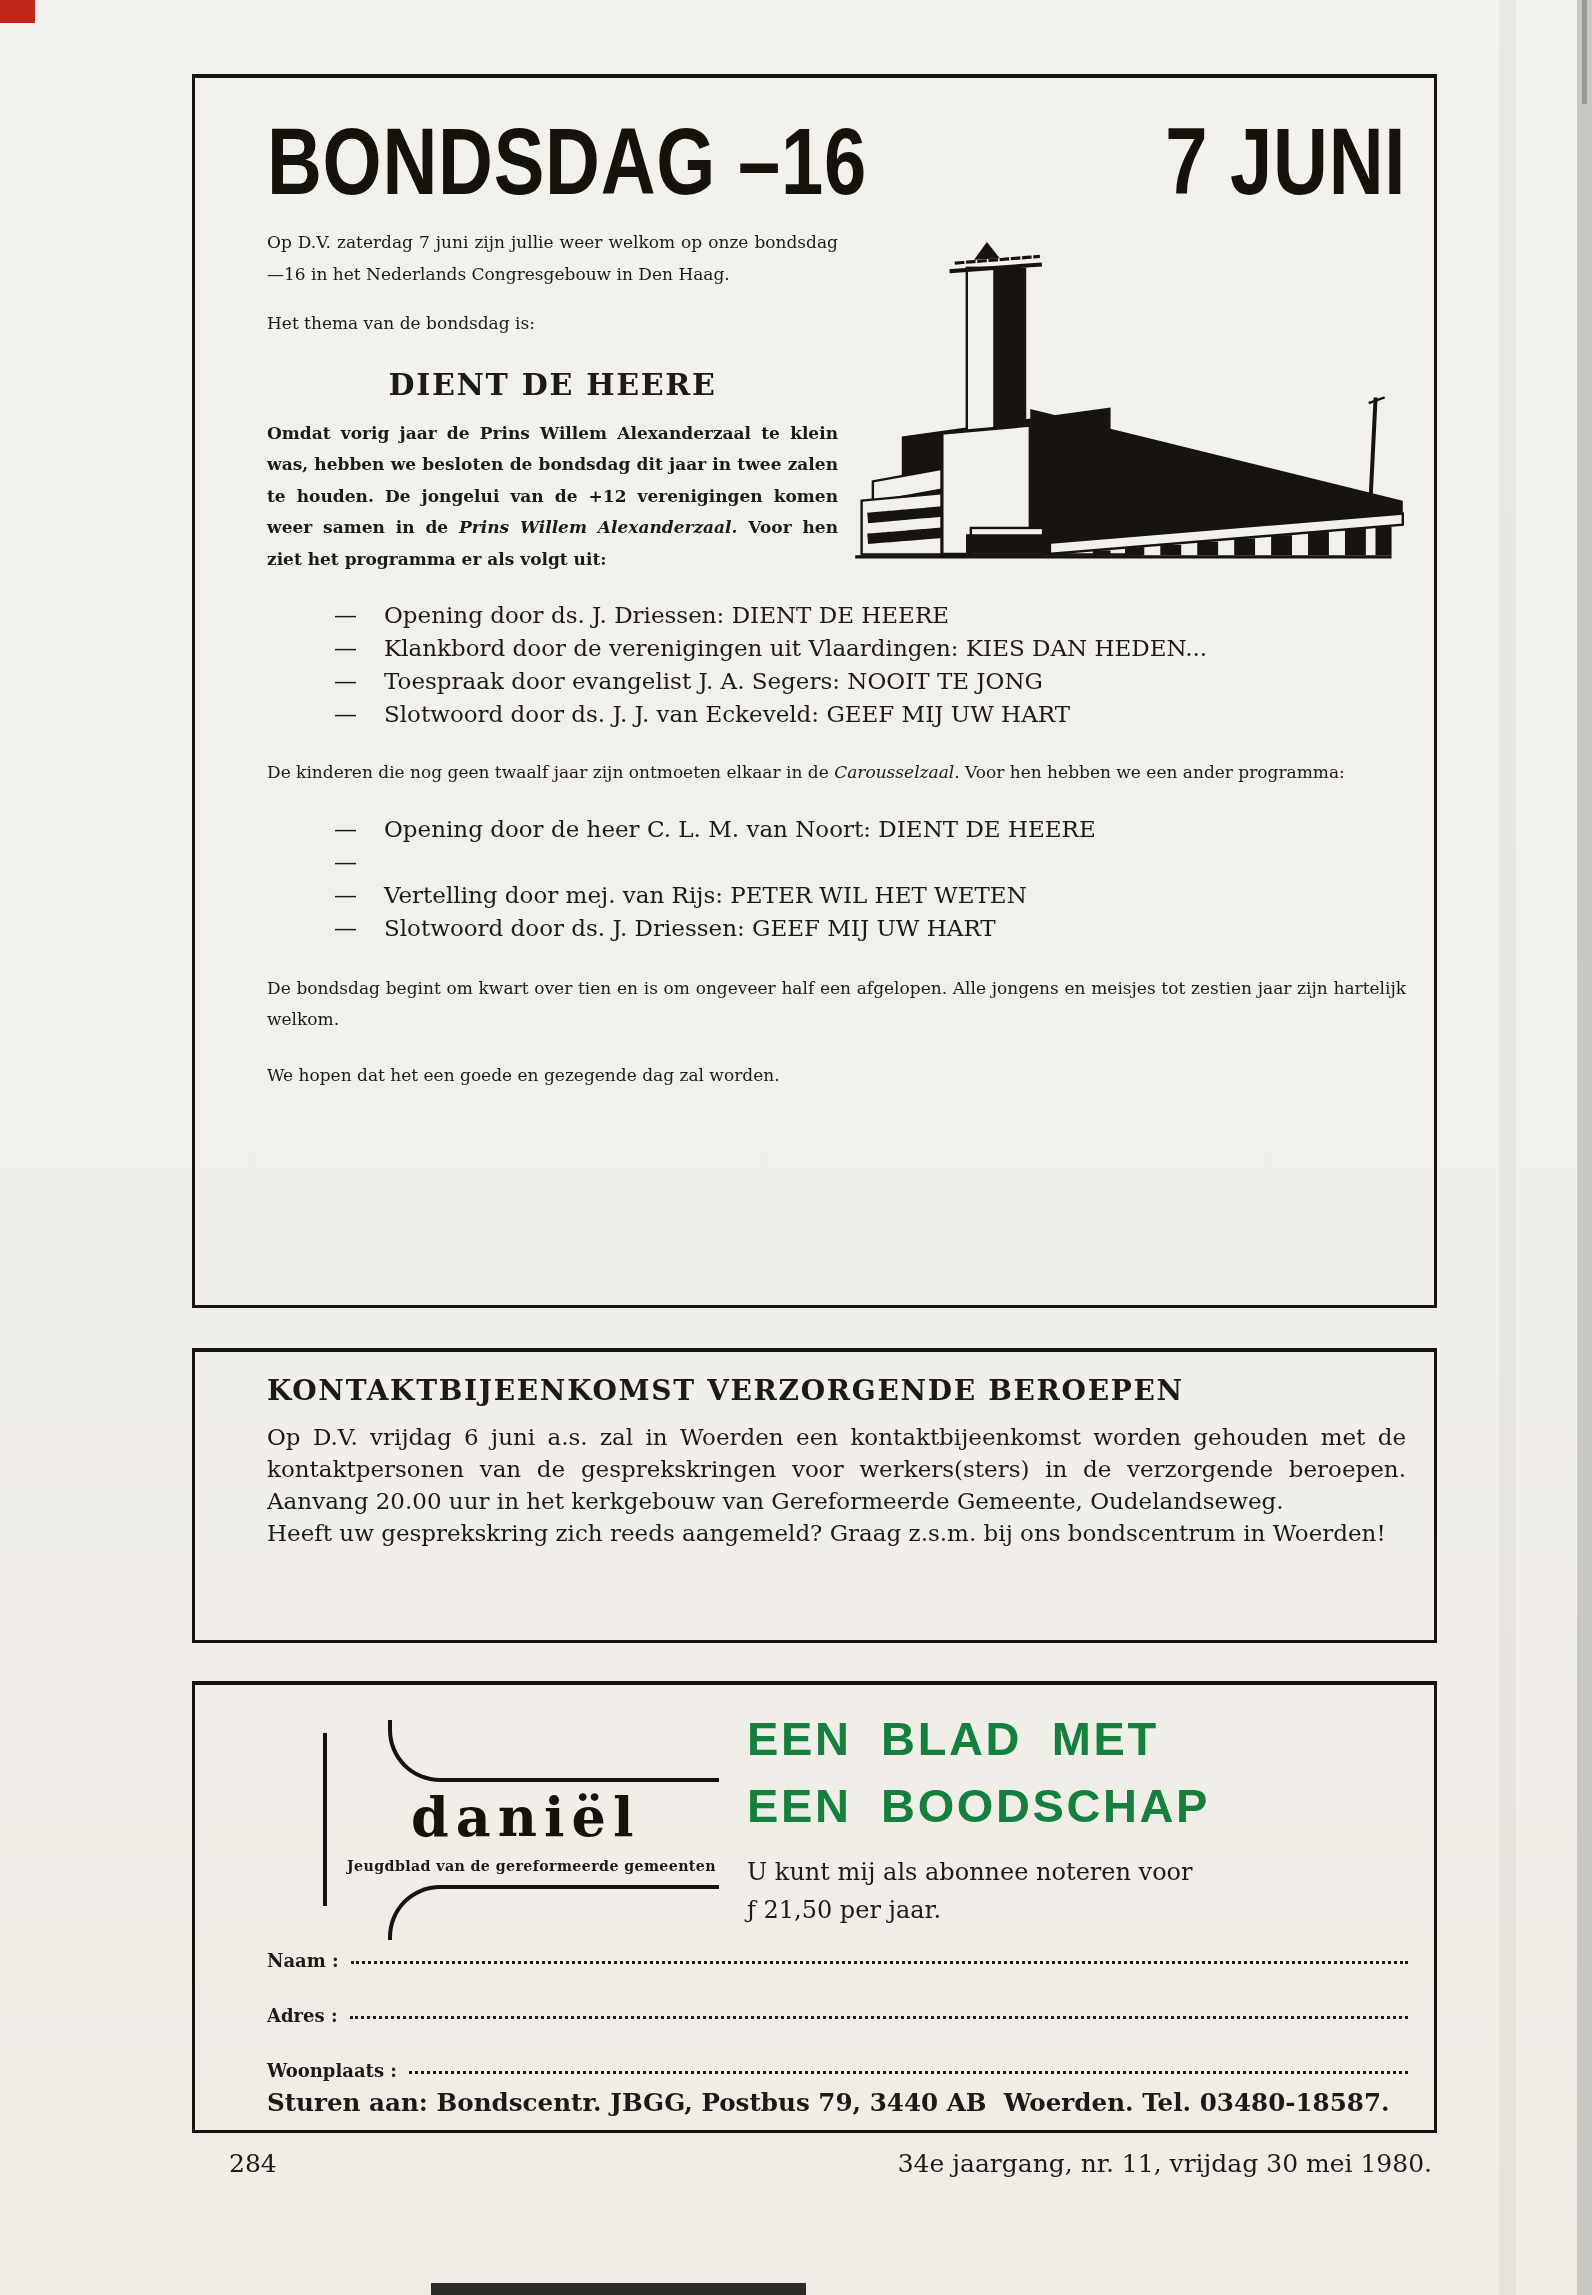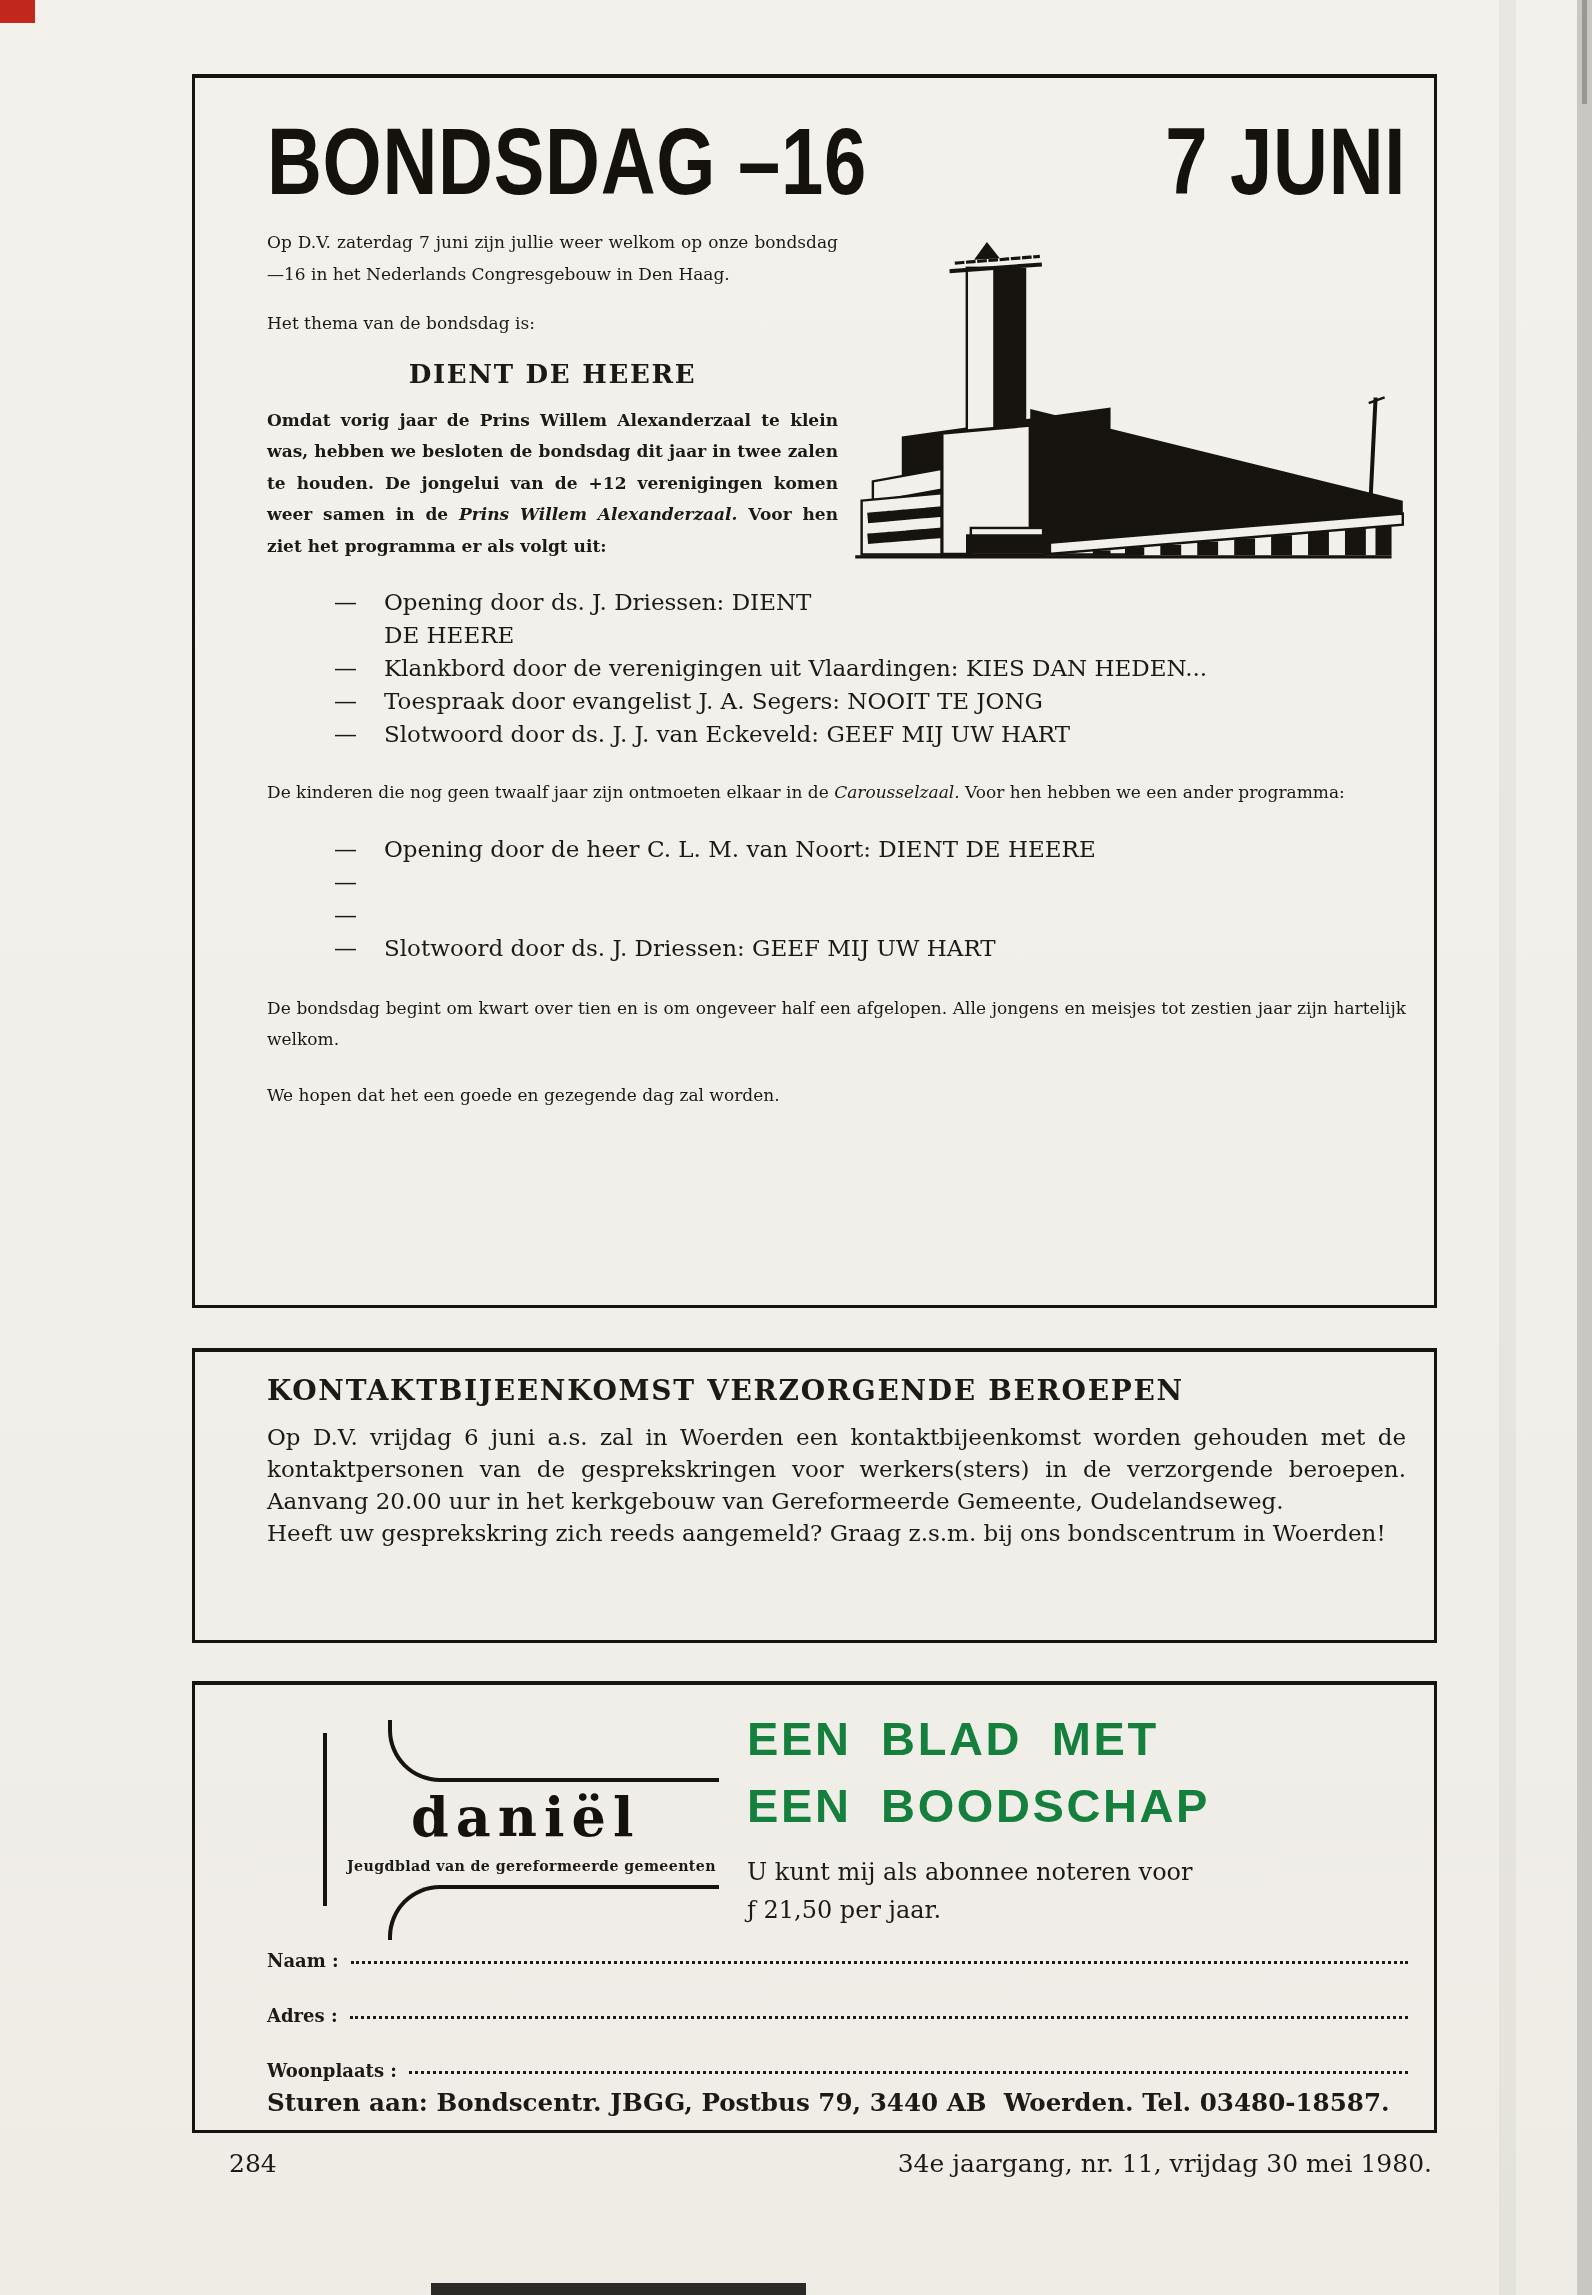--- a/index.html
+++ b/index.html
@@ -37,21 +37,21 @@
     white-space:nowrap;
   }
   .headline.left  { transform:scaleX(0.80); transform-origin:left bottom; }
   .headline.right { transform:scaleX(0.80); transform-origin:right bottom; }
 
   .building { float:right; width:554px; height:369px; margin:14px 0 10.4px 14px; }
 
   p.body { font-size:17px; line-height:31.5px; text-align:justify; }
   .intro       { margin-top:22.4px; }
   .theme-label { margin-top:17.3px; text-align:left; }
-  .theme-title { margin-top:20px; text-align:center; font-weight:bold; font-size:26px; letter-spacing:1.7px; }
+  .theme-title { margin-top:28px; text-align:center; font-weight:bold; font-size:30px; letter-spacing:1.7px; }
   .body-main   { margin-top:15.5px;font-weight:bold; }
   .it { font-style:italic; }
 
   ul.program { list-style:none; margin:24px 0 0 67px; }
   ul.program li { display:flex; font-size:23px; line-height:33px; }
   ul.program .dash { width:50px; flex:none; }
   .kids { margin-top:26px; }
   .closing-1 { margin-top:28px; }
   .closing-2 { margin-top:24px; }
 
@@ -179,20 +179,21 @@
   <ul class="program">
     <li>
         <span class="dash">—</span>
         <span>Opening door de heer C. L. M. van Noort: DIENT DE HEERE</span>
       </li>
     <li>
         <span class="dash">—</span>
       </li>
     <li>
         <span class="dash">—</span>
+        <span>Vertelling door mej. van Rijs: PETER WIL HET WETEN</span>
       </li>
     <li>
         <span class="dash">—</span>
         <span>Slotwoord door ds. J. Driessen: GEEF MIJ UW HART</span>
       </li>
   </ul>
 
   <p class="body closing-1">De bondsdag begint om kwart over tien en is om ongeveer half een afgelopen. Alle jongens en meisjes tot zestien jaar zijn hartelijk welkom.</p>
   <p class="body closing-2">We hopen dat het een goede en gezegende dag zal worden.</p>
 </div>

